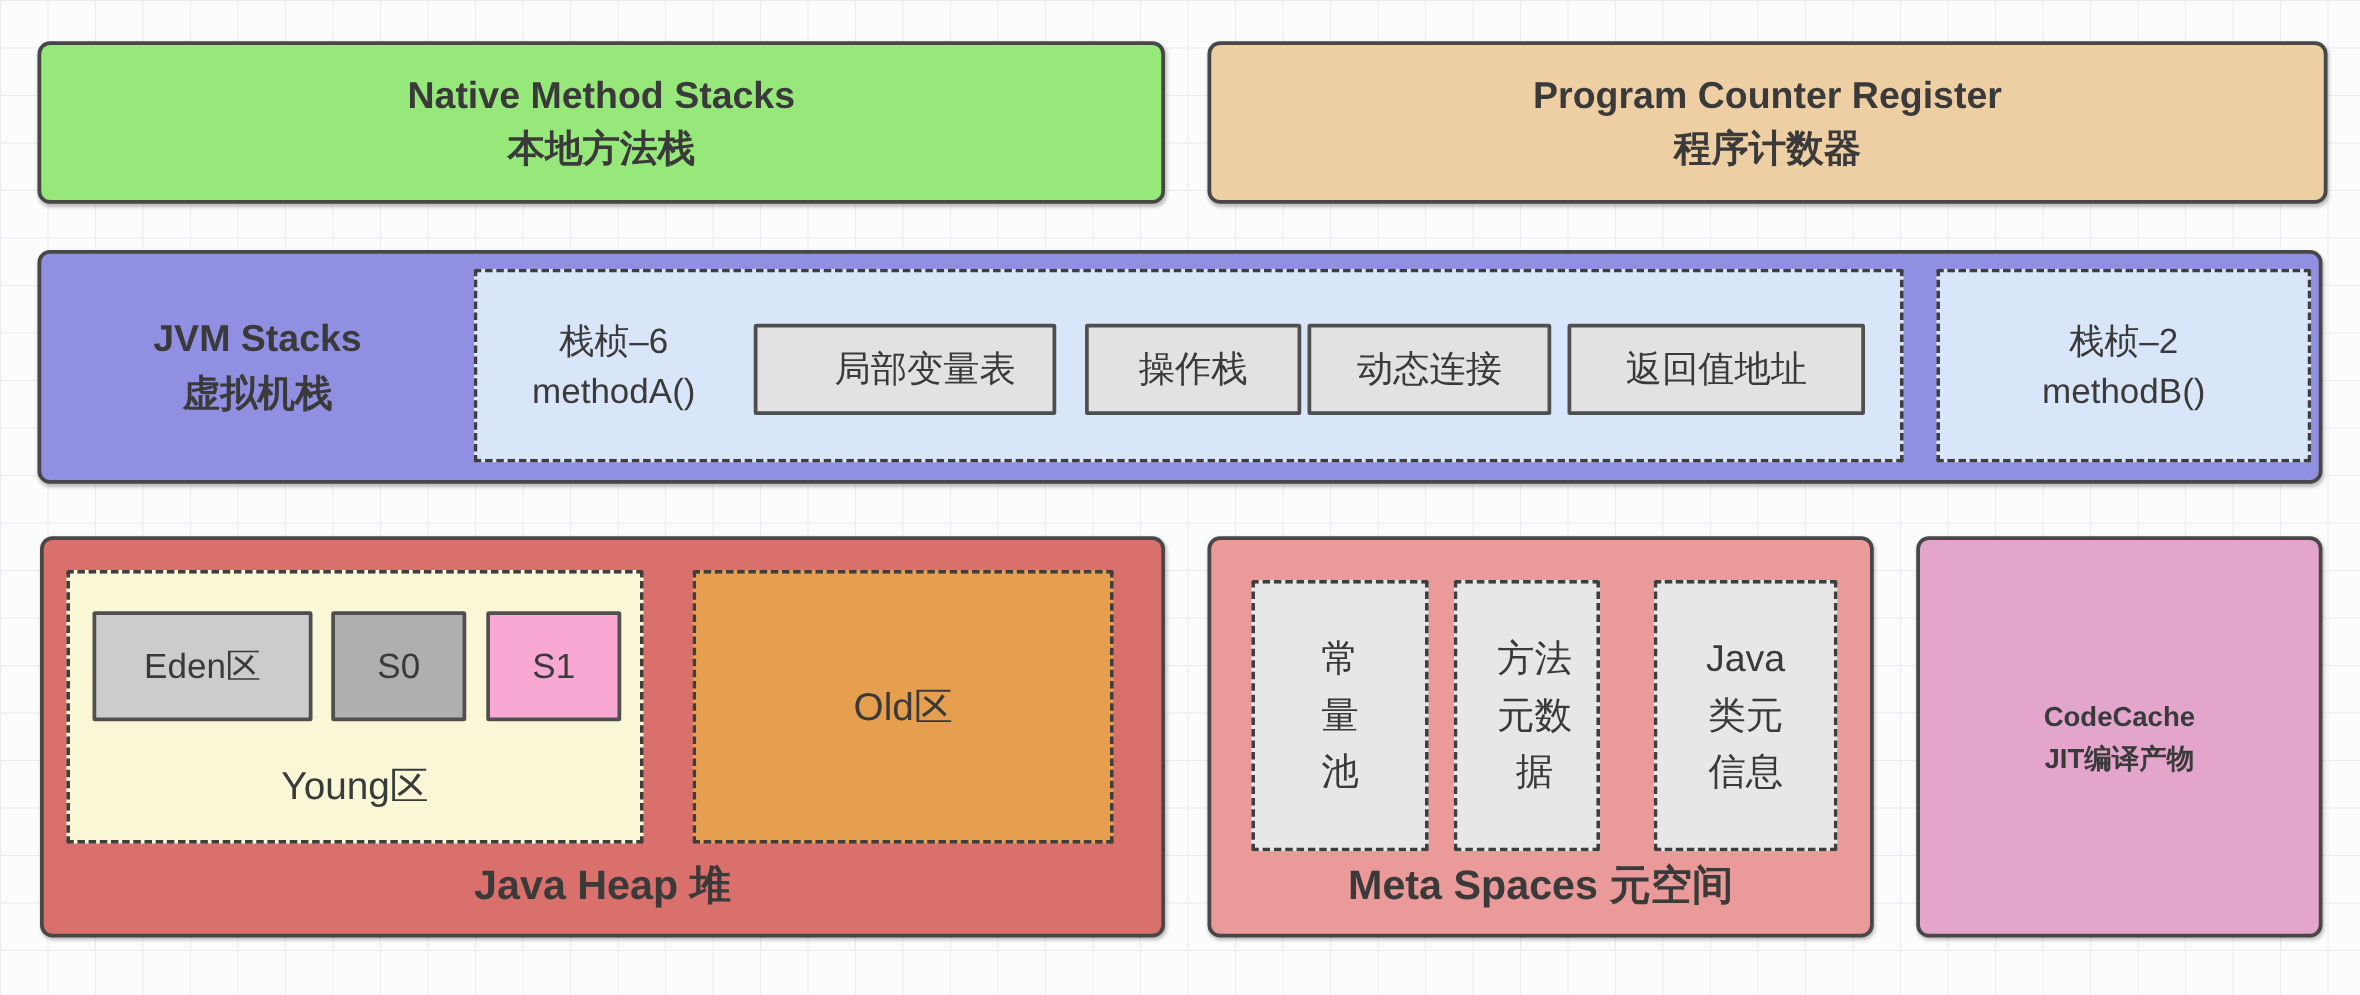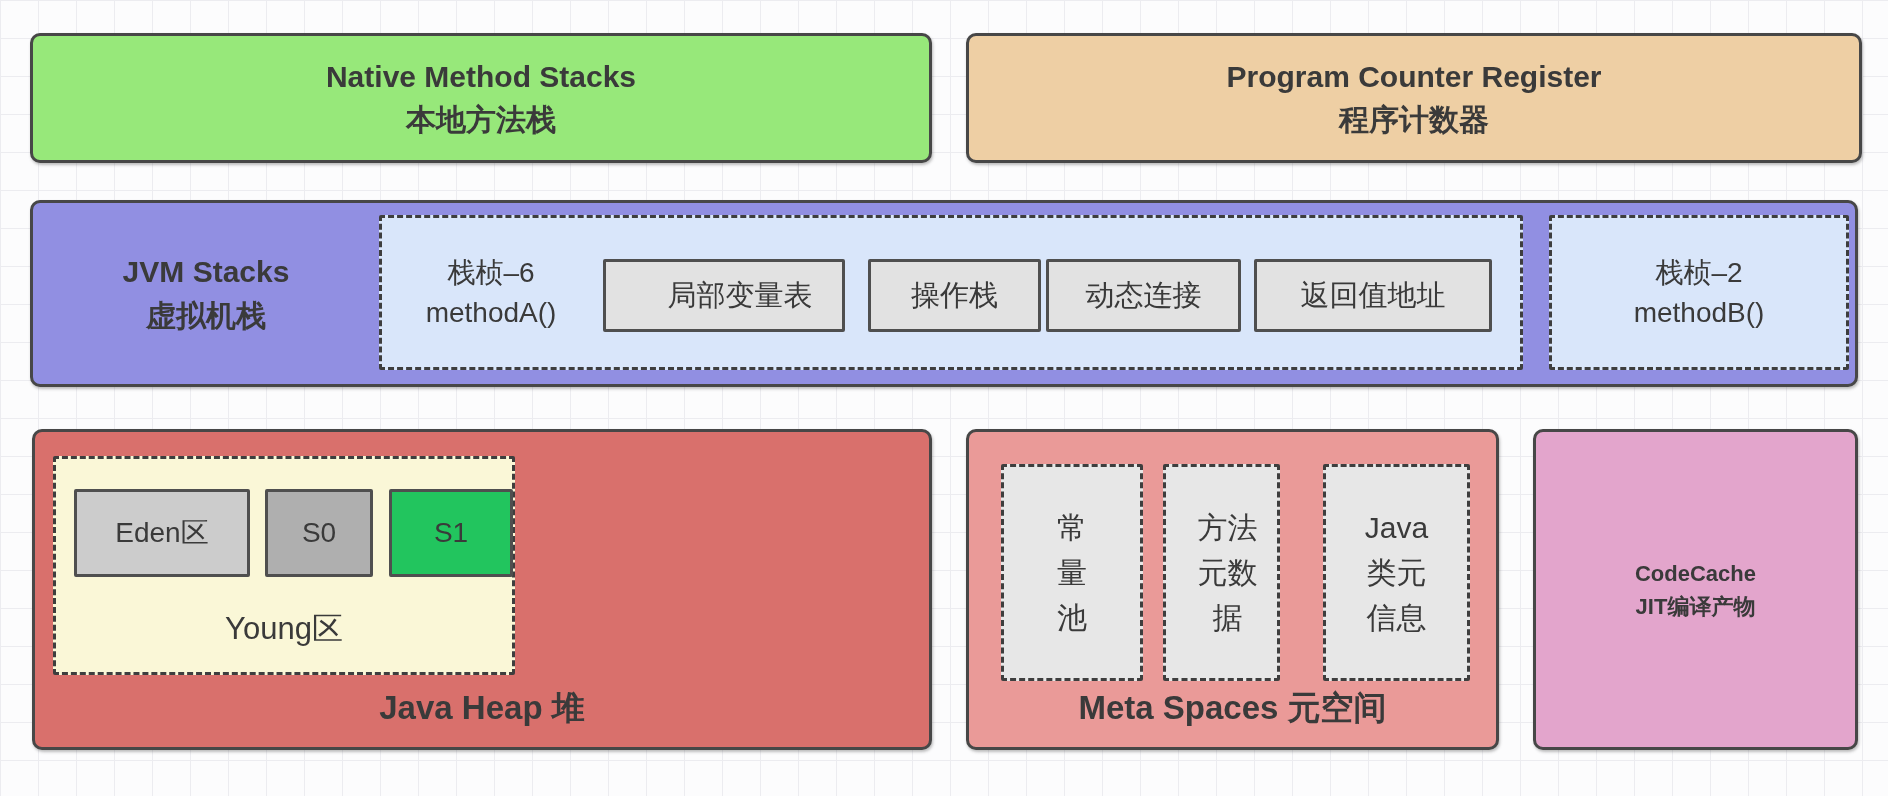--- a/index.html
+++ b/index.html
@@ -69,21 +69,21 @@
   .slot-3 { left: 664px;  width: 195px; }
   .slot-4 { left: 872px;  width: 238px; }
 
   
   .heap-box { left: 32px; top: 429px; width: 900px; height: 321px; background: #D9706C; padding-left: 37px; }
   .young-box { left: 18px; top: 24px; width: 462px; height: 219px; background: #FAF7D7; }
   .old-box   { left: 519px; top: 24px; width: 337px; height: 219px; background: #E69F4E; font-size: 31px; }
   .region { top: 30px; height: 88px; font-size: 28px; }
   .eden { left: 18px;  width: 176px; background: #CCCCCC; }
   .s0   { left: 209px; width: 108px; background: #AFAFAF; }
-  .s1   { left: 333px; width: 124px; background: #22c55e; }
+  .s1   { left: 333px; width: 108px; background: #f9a8d4; }
   .young-label {
     position: absolute; left: 0; bottom: 22px; width: 100%;
     text-align: center; font-size: 31px; margin-top: 32px;
   }
   .area-label {
     position: absolute; left: 0; bottom: 16px; width: 100%;
     text-align: center; font-size: 33px; font-weight: 600;
   }
 
   
@@ -134,20 +134,21 @@
   </div>
 
   <div class="box heap-box">
     <div class="dashed young-box">
       <div class="slot region eden">Eden区</div>
       <div class="slot region s0">S0</div>
       <div class="slot region s1">S1</div>
       <div class="young-label">Young区</div>
     </div>
 
+    <div class="dashed old-box center-flex">Old区</div>
 
     <div class="area-label">Java Heap 堆</div>
   </div>
 
   <div class="box meta-box">
     <div class="dashed meta-cell cell-1">常
 量
 池</div>
     <div class="dashed meta-cell cell-2">方法
 元数

